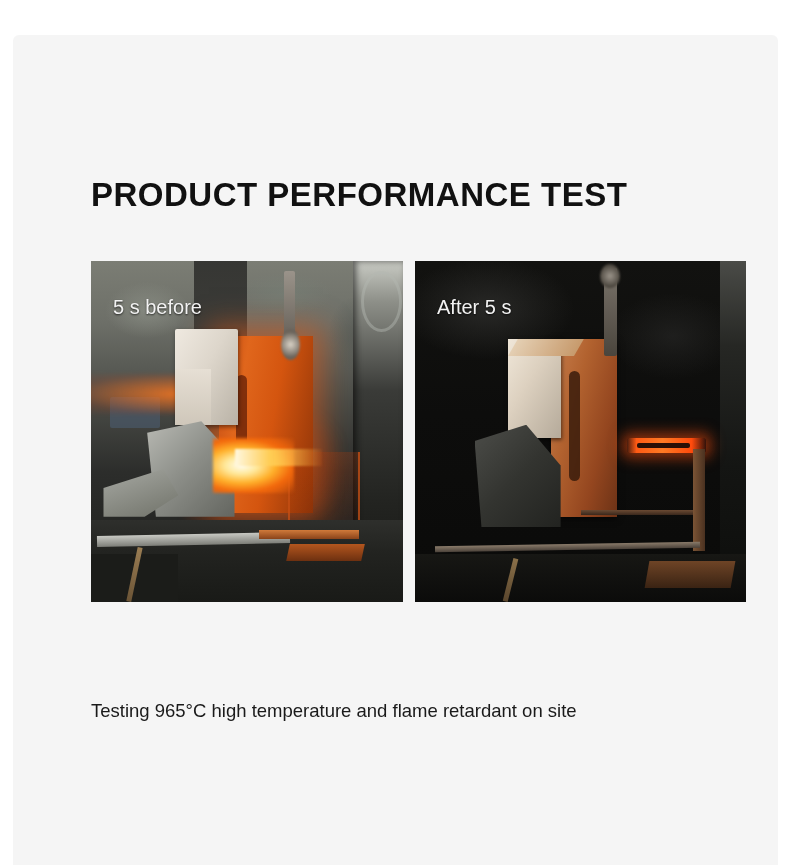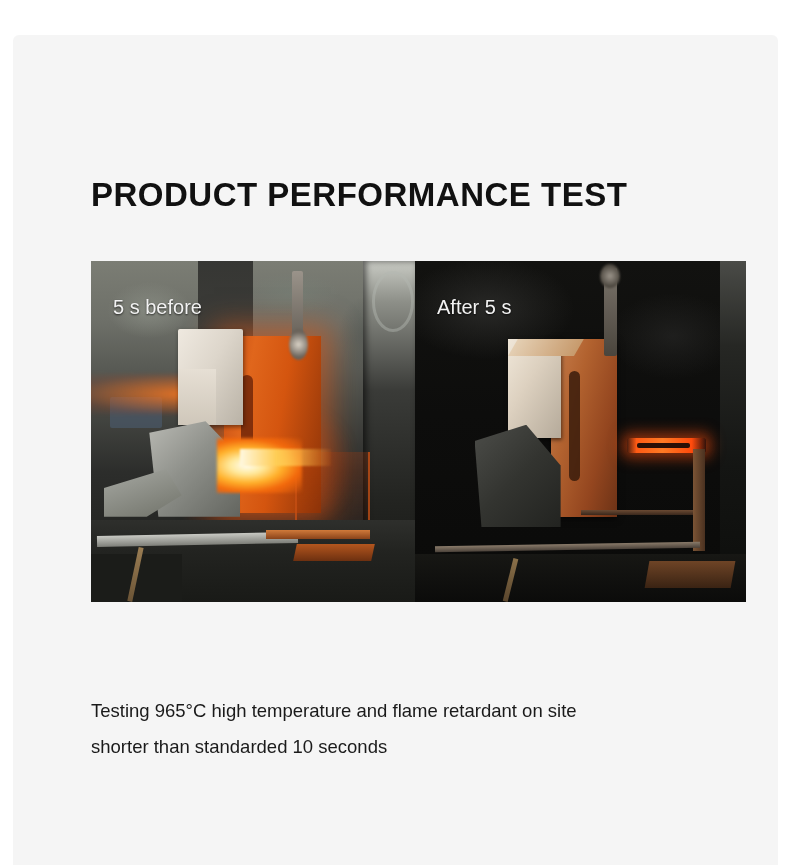--- a/index.html
+++ b/index.html
@@ -52,21 +52,21 @@
     height: 341px;
   }
   .photo {
     position: absolute;
     top: 0;
     width: 312px;
     height: 341px;
     overflow: hidden;
     background: #0c0c0c;
   }
-  .photo-left  { left: 0px; padding-left: 12px; }
+  .photo-left  { left: 0px; }
   .photo-right { left: 324px; padding-left: 19px; }
 
   .photo-caption {
     position: absolute;
     left: 22px;
     top: 35px;
     font-size: 20px;
     color: #f2f2f2;
     text-shadow: 0 1px 2px rgba(0,0,0,.7);
     z-index: 40;
@@ -369,17 +369,16 @@
           <div class="r-plate"></div>
           <div class="r-stick"></div>
         </div>
         <div class="photo-caption">After 5 s</div>
       </div>
 
     </div>
 
     <div class="body-copy">
       <div class="line">Testing 965°C high temperature and flame retardant on site</div>
-      <div class="line">shorter than standarded 10 seconds</div>
     </div>
 
   </div>
 </div>
 
 </body></html>

